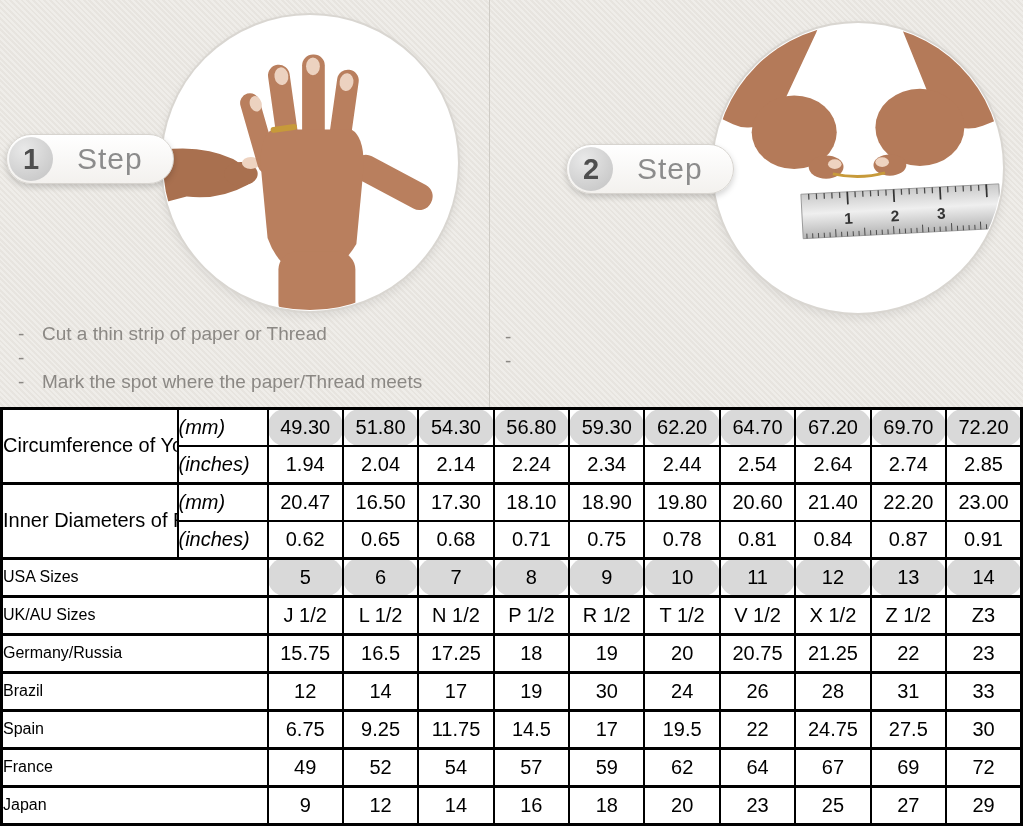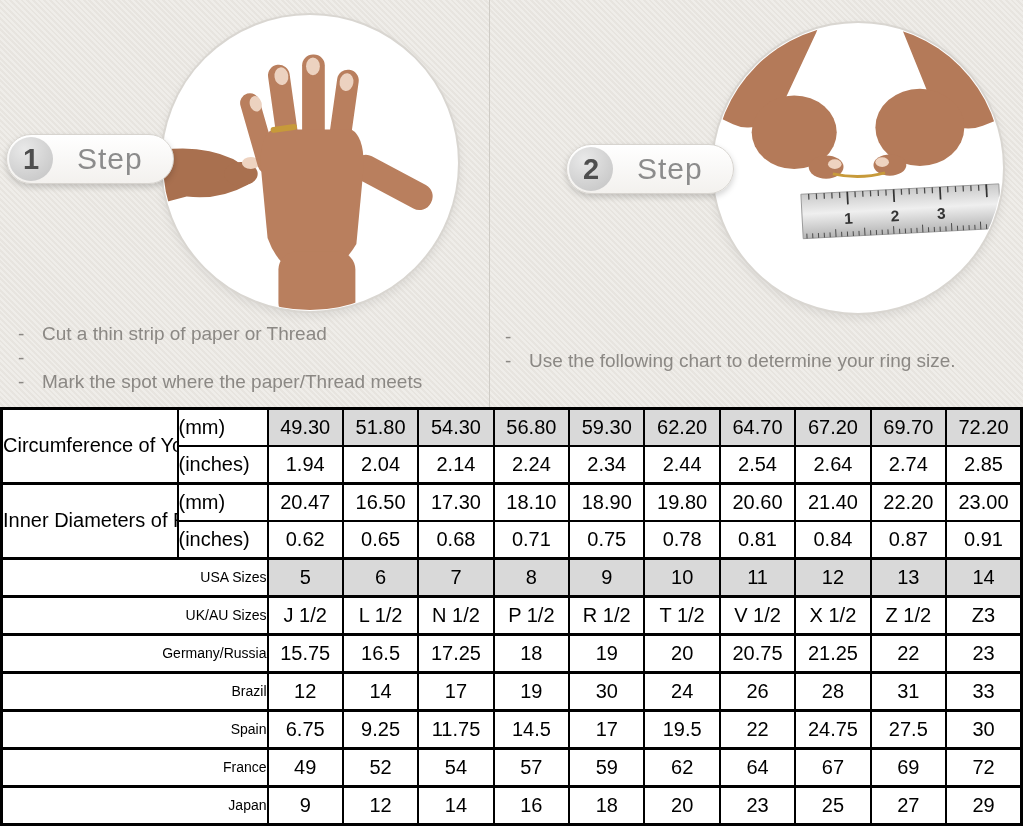--- a/index.html
+++ b/index.html
@@ -39,24 +39,24 @@
   .instr-line{display:flex;}
   .instr-dash{width:24px;flex:0 0 24px;text-align:left;}
 
   
   .size-table{position:absolute;left:0;top:407px;width:1023px;height:419px;
     border-collapse:collapse;table-layout:fixed;background:#ffffff;
     font-size:20px;color:#000;border:3px solid #000;}
   .size-table td{border:2px solid #000;height:34px;padding:0;white-space:nowrap;overflow:hidden;}
   .size-table tr.grp-top td{border-top:3px solid #000;}
   .lbl-center{text-align:center;font-size:20px;}
-  .lbl-left{text-align:right;padding-left:8px;font-size:14px;margin-left:25px;}
-  .unit{text-align:left;padding-left:6px;font-size:20px;}
+  .lbl-left{text-align:left;padding-left:8px;font-size:16px;margin-left:25px;}
+  .unit{text-align:left;padding-left:6px;font-size:20px;font-style:italic;}
   .val{text-align:center;}
-  .gray{background:#d9d9d9;}
+  .gray{background:#d9d9d9;border-radius:17px;}
 </style>
 </head>
 <body>
 
 <div class="top-section">
   <div class="panel-divider"></div>
 
   <div class="photo-circle" id="photo1">
     <svg viewBox="0 0 300 300">
       <defs>
@@ -160,21 +160,20 @@
       <span>2</span>
     </div>
     <div class="badge-label">Step</div>
   </div>
   <div class="instructions" id="instr2">
     <div class="instr-line">
       <span class="instr-dash">-</span>
     </div>
     <div class="instr-line">
       <span class="instr-dash">-</span>
-      <span>Use the following chart to determine your ring size.</span>
     </div>
   </div>
 </div>
 
 <table class="size-table">
   <colgroup>
     <col style="width:176px">
       <col style="width:90px">
     <col>
       <col>

